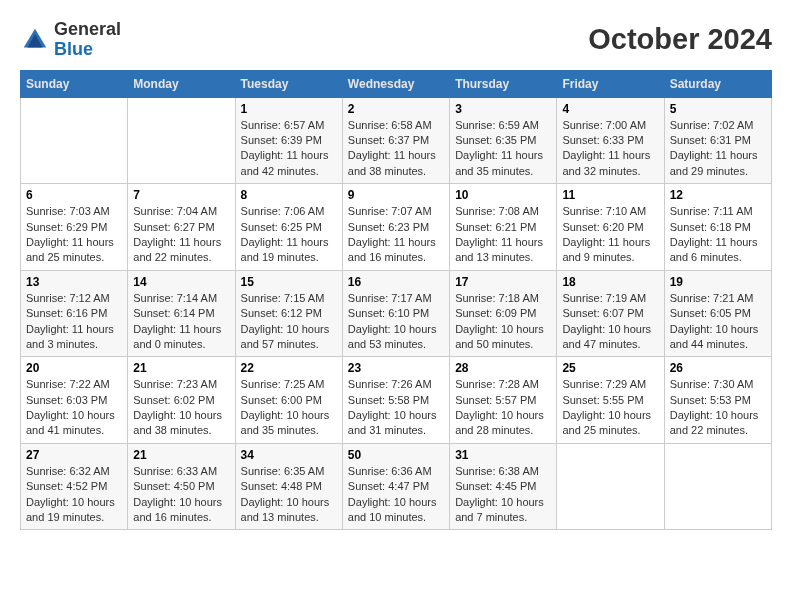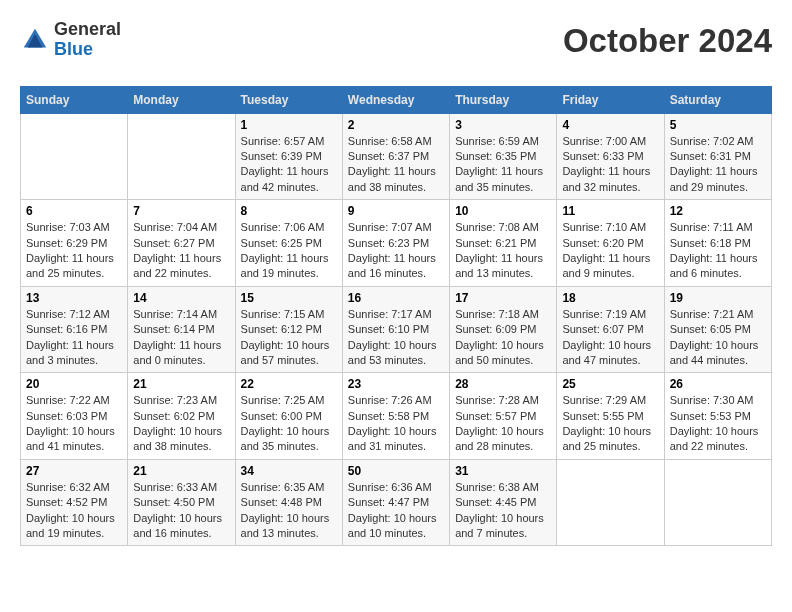--- a/index.html
+++ b/index.html
@@ -6,22 +6,22 @@
     body {
       font-family: Arial, sans-serif;
       background: #fff;
       width: 792px;
       min-height: 612px;
       padding: 20px;
     }
     .header {
       display: flex;
       justify-content: space-between;
-      align-items: flex-end;
-      margin-bottom: 26px;
+      align-items: center;
+      margin-bottom: 10px;
     }
     .logo {
       display: flex;
       align-items: center;
     }
     .logo-text {
       display: flex;
       flex-direction: column;
       font-size: 18px;
       font-weight: bold;
@@ -31,21 +31,21 @@
     .logo-blue { color: #1a6eb5; }
     .logo-icon {
       width: 30px;
       height: 30px;
       margin-right: 4px;
     }
     .title-block {
       text-align: right;
     }
     .month-title {
-      font-size: 33px;
+      font-size: 29px;
       font-weight: bold;
       color: #333;
     }
     .subtitle {
       font-size: 16px;
       color: #555;
     }
     table {
       width: 100%;
       border-collapse: collapse;

